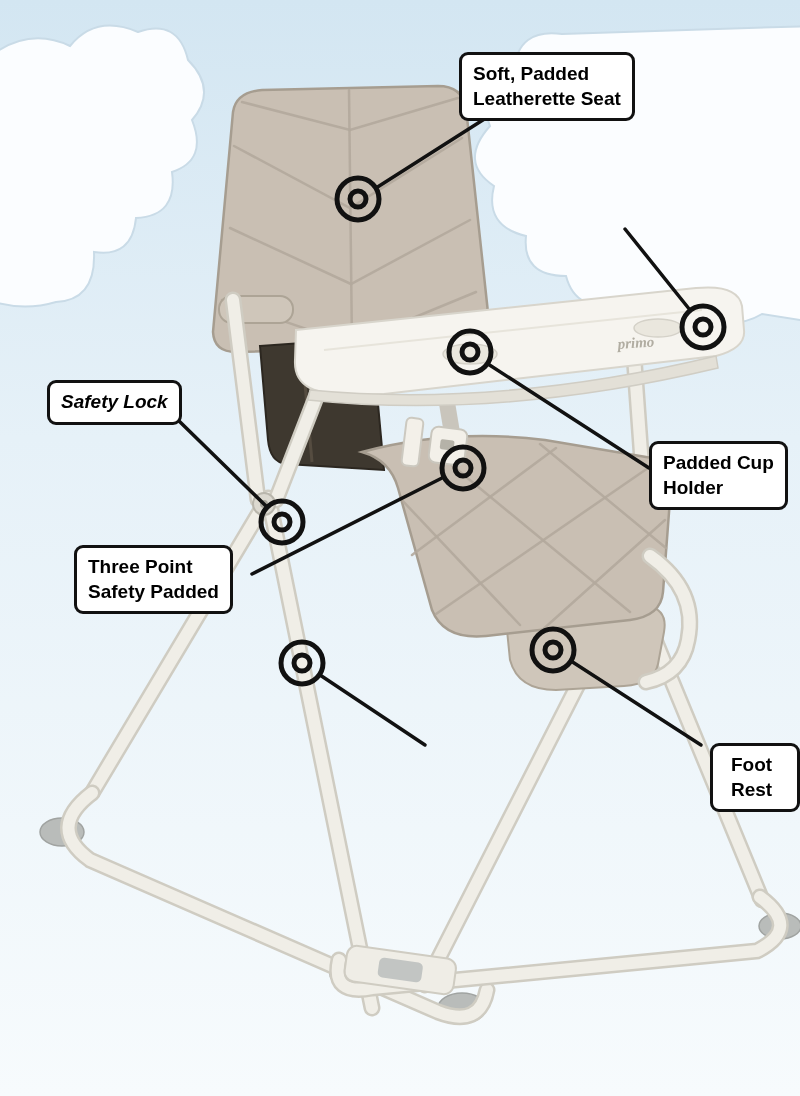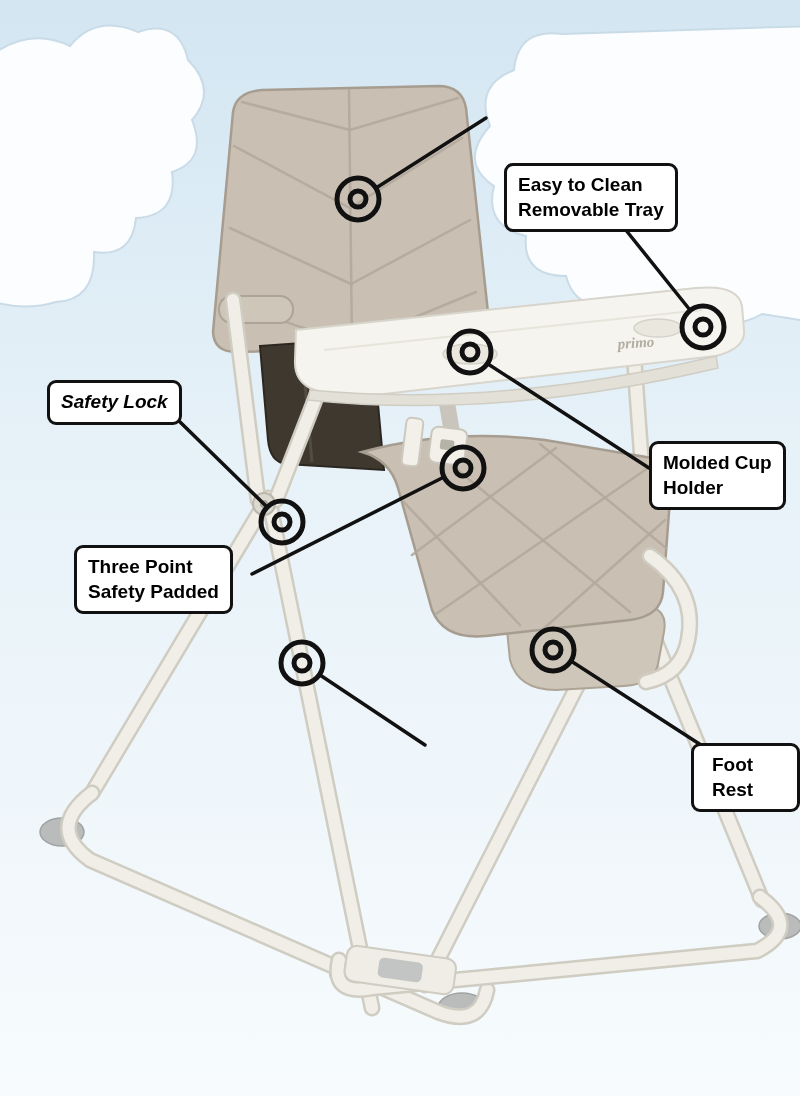--- a/index.html
+++ b/index.html
@@ -160,22 +160,22 @@
     <g>
       <circle class="mk" cx="302" cy="663" r="21" stroke-width="5"></circle>
         <circle class="mk" cx="302" cy="663" r="8" stroke-width="5"></circle>
     </g>
     <g>
       <circle class="mk" cx="553" cy="650" r="21" stroke-width="5"></circle>
         <circle class="mk" cx="553" cy="650" r="8" stroke-width="5"></circle>
     </g>
   </svg>
 
-  <div class="callout" style="left:504px;top:163px;">Easy to Clean
-Removable Tray</div>
+  <div class="callout" style="left:459px;top:52px;">Soft, Padded
+Leatherette Seat</div>
   <div class="callout" style="left:47px;top:380px;font-style:italic;">Safety Lock</div>
-  <div class="callout" style="left:649px;top:441px;">Molded Cup
+  <div class="callout" style="left:649px;top:441px;">Padded Cup
 Holder</div>
   <div class="callout" style="left:74px;top:545px;">Three Point
 Safety Padded</div>
-  <div class="callout" style="left:691px;top:743px;padding-left:18px;">Foot Rest</div>
+  <div class="callout" style="left:710px;top:743px;padding-left:18px;">Foot Rest</div>
 
 </div>
 
 </body></html>

